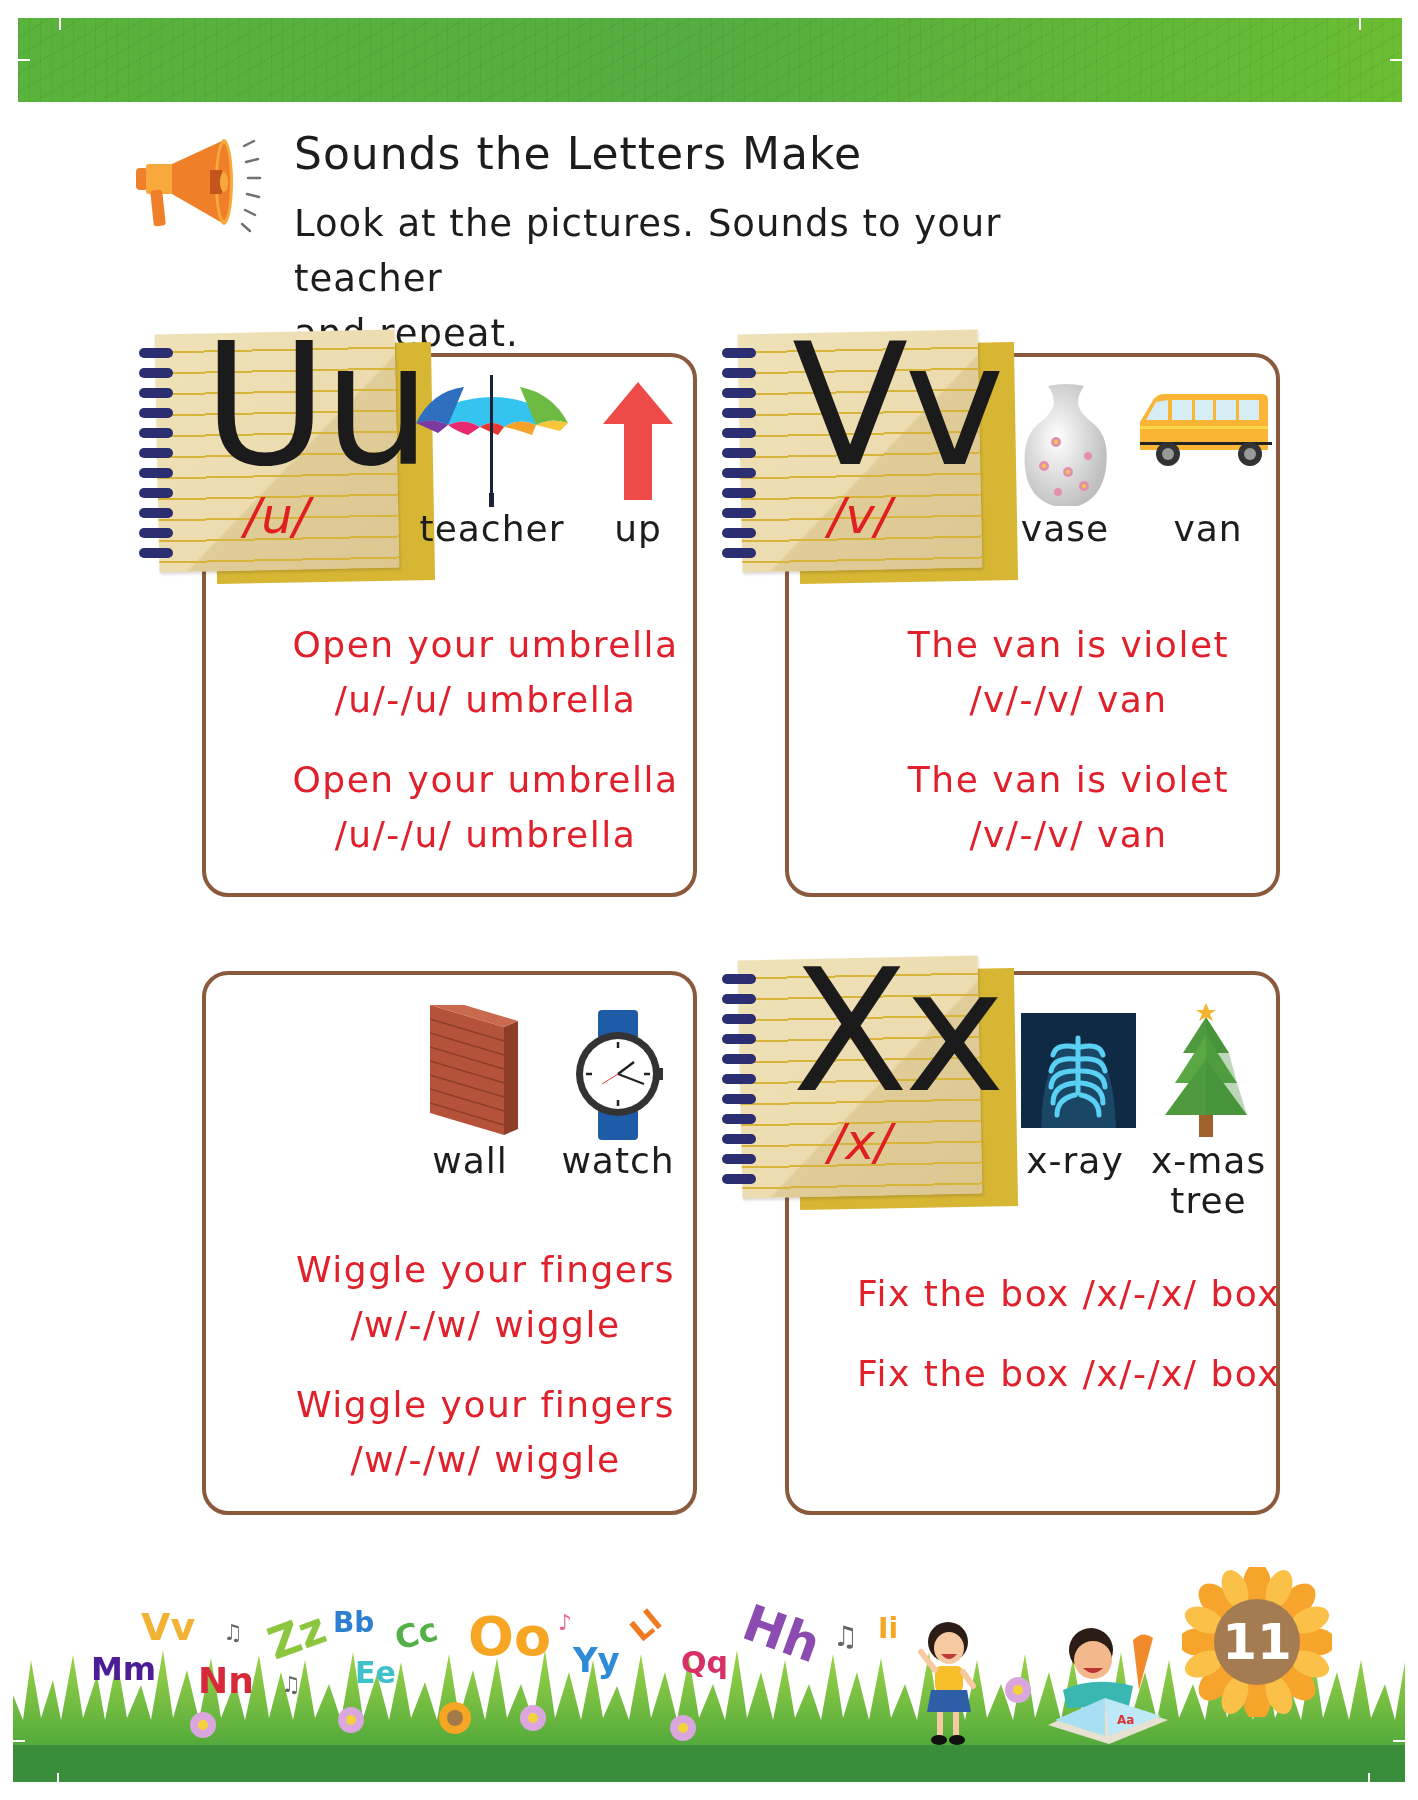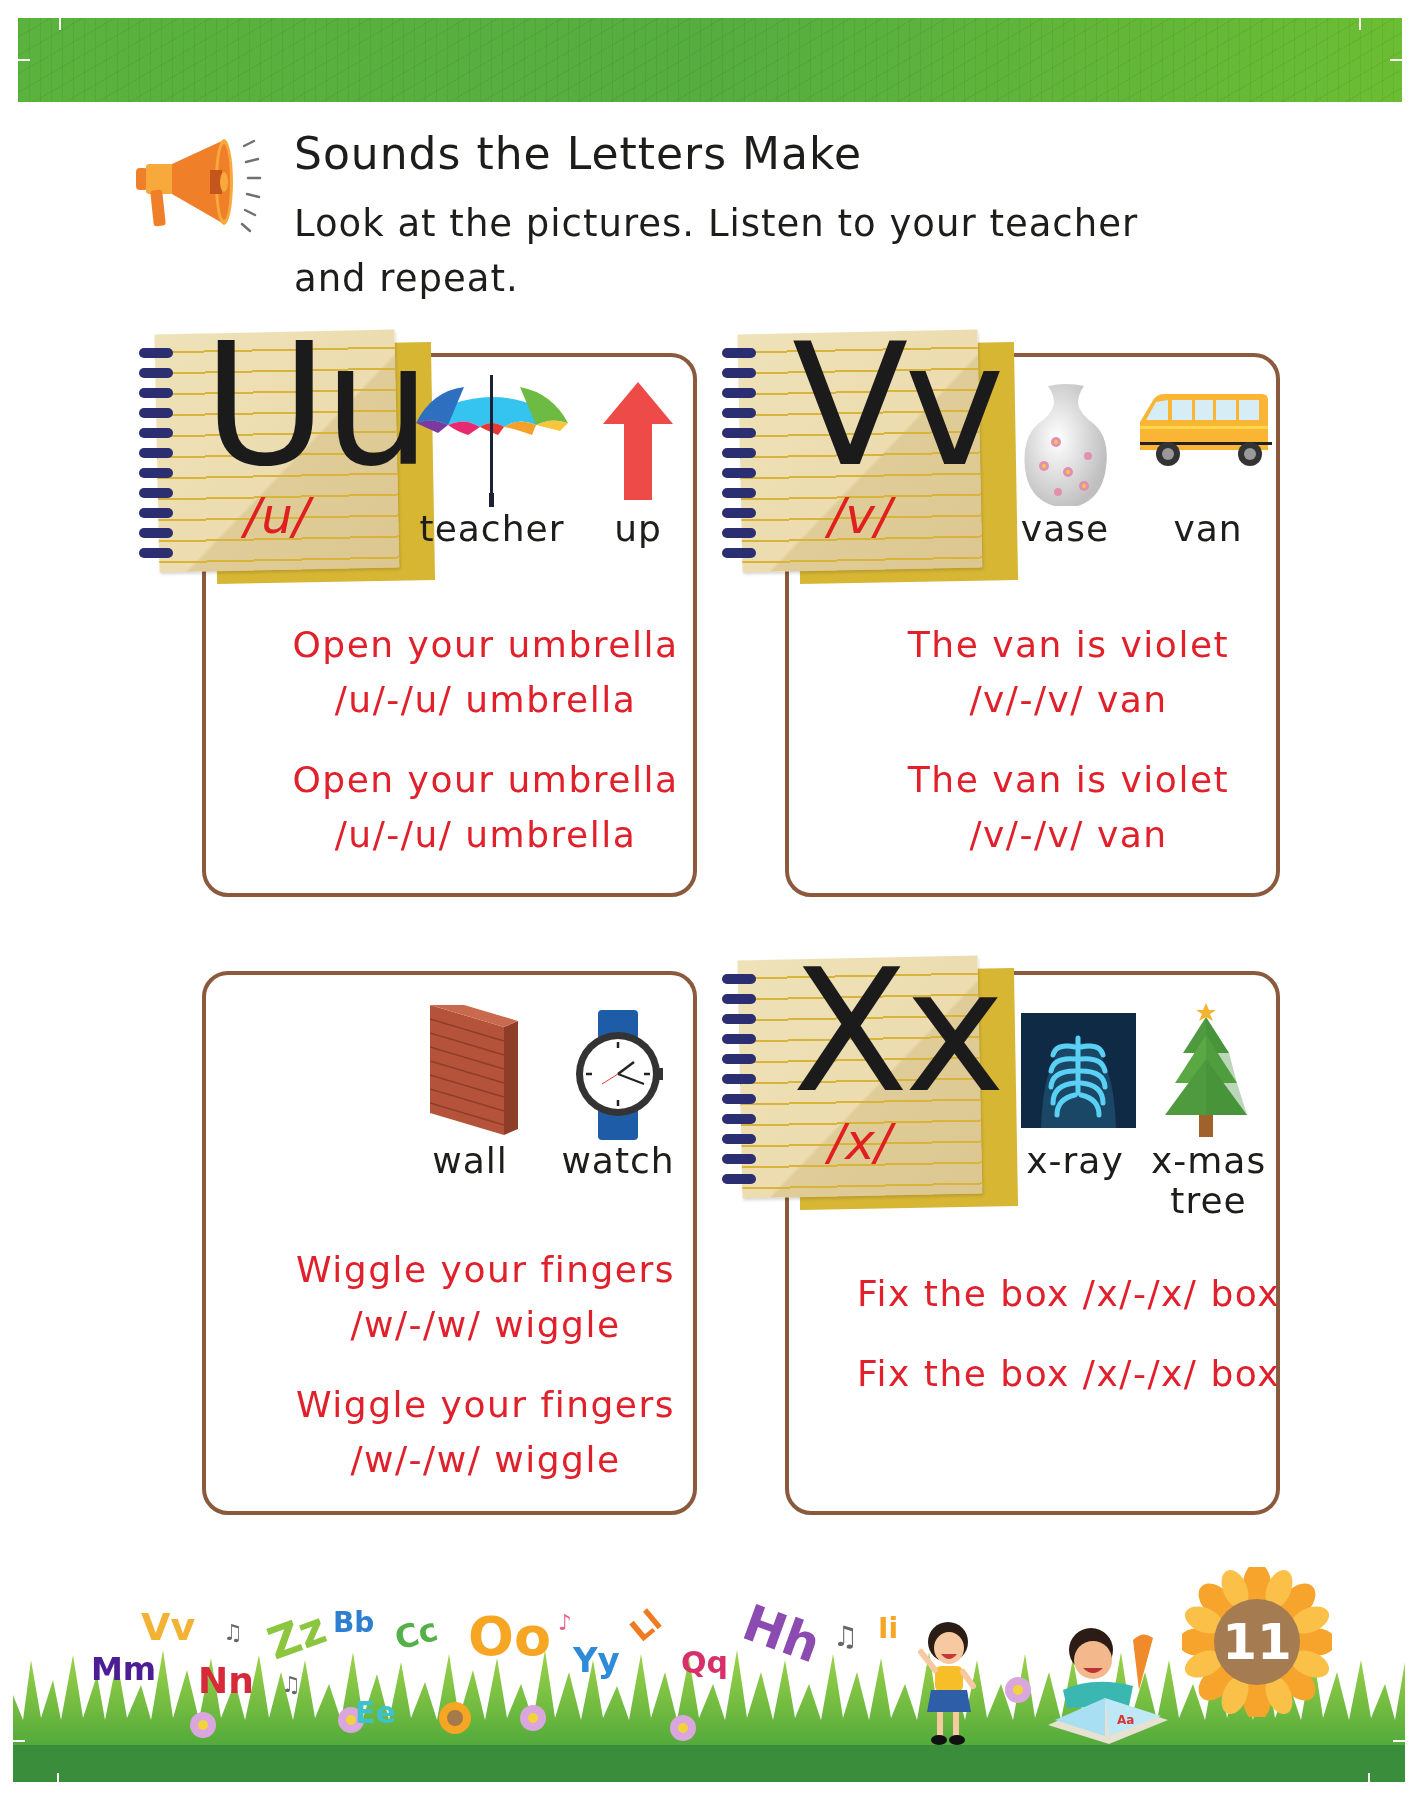--- a/index.html
+++ b/index.html
@@ -68,21 +68,21 @@
       <line x1="114" y1="44" x2="126" y2="44"></line>
       <line x1="113" y1="60" x2="125" y2="63"></line>
       <line x1="111" y1="76" x2="121" y2="81"></line>
       <line x1="108" y1="90" x2="116" y2="97"></line>
     </g>
   </svg>
 </div>
 
 <div class="abs title">Sounds the Letters Make</div>
 <div class="abs subtitle">
-  <div>Look at the pictures. Listen to your teacher</div>
+  <div>Look at the pictures. Sounds to your teacher</div>
   <div>and repeat.</div>
 </div>
 
 <div class="card" style="left:140px;top:332px;">
   <div class="box"></div>
   <div class="pad" style="left:17px;">
     <div class="paper-back"></div>
     <div class="paper"></div>
     <div class="spiral" style="top:16px"></div>
       <div class="spiral" style="top:36px"></div>
@@ -338,21 +338,21 @@
     <circle cx="442" cy="118" r="16" fill="#f6a623"></circle>
       <circle cx="442" cy="118" r="8" fill="#a57a4a"></circle>
   </svg>
   <div class="ground"></div>
 
   <div class="letter-deco" style="left:78px;top:50px;font-size:32px;"><span style="color:#4c1d95">Mm</span></div>
   <div class="letter-deco" style="left:128px;top:5px;font-size:38px;"><span style="color:#f2b234">Vv</span></div>
   <div class="letter-deco" style="left:185px;top:60px;font-size:36px;"><span style="color:#d62a3a">Nn</span></div>
   <div class="letter-deco" style="left:255px;top:10px;font-size:44px;transform:rotate(-20deg);"><span style="color:#8cc63f">Zz</span></div>
   <div class="letter-deco" style="left:320px;top:6px;font-size:28px;"><span style="color:#2f7fd0">Bb</span></div>
-  <div class="letter-deco" style="left:342px;top:55px;font-size:30px;margin-top:40px;"><span style="color:#3ec1c9">Ee</span></div>
+  <div class="letter-deco" style="left:342px;top:55px;font-size:30px;"><span style="color:#3ec1c9">Ee</span></div>
   <div class="letter-deco" style="left:382px;top:15px;font-size:32px;transform:rotate(-15deg);"><span style="color:#55b04a">Cc</span></div>
   <div class="letter-deco" style="left:455px;top:5px;font-size:54px;"><span style="color:#f6a623">Oo</span></div>
   <div class="letter-deco" style="left:560px;top:40px;font-size:34px;"><span style="color:#2e8bd8">Yy</span></div>
   <div class="letter-deco" style="left:618px;top:8px;font-size:30px;transform:rotate(-40deg);"><span style="color:#f07a22">Ll</span></div>
   <div class="letter-deco" style="left:668px;top:45px;font-size:30px;"><span style="color:#d63066">Qq</span></div>
   <div class="letter-deco" style="left:730px;top:5px;font-size:50px;transform:rotate(20deg);"><span style="color:#8b4bb0">Hh</span></div>
   <div class="letter-deco" style="left:865px;top:12px;font-size:28px;"><span style="color:#f5a623">Ii</span></div>
 
   <div class="abs" style="left:210px;top:20px;font-size:22px;color:#666;">♫</div>
   <div class="abs" style="left:268px;top:72px;font-size:22px;color:#666;">♫</div>

